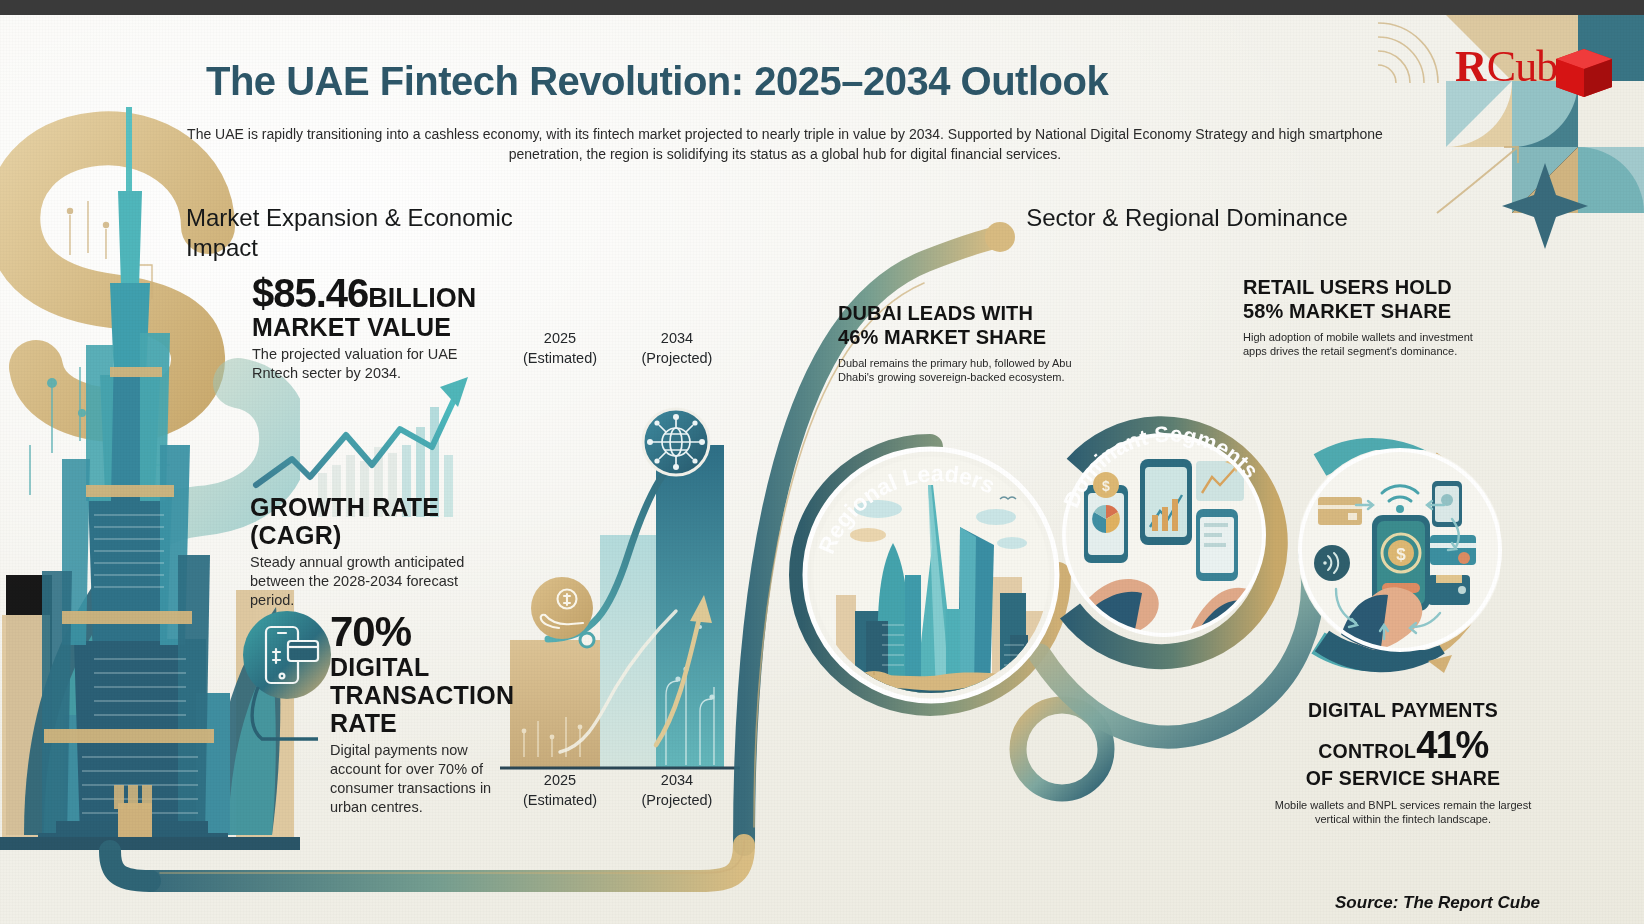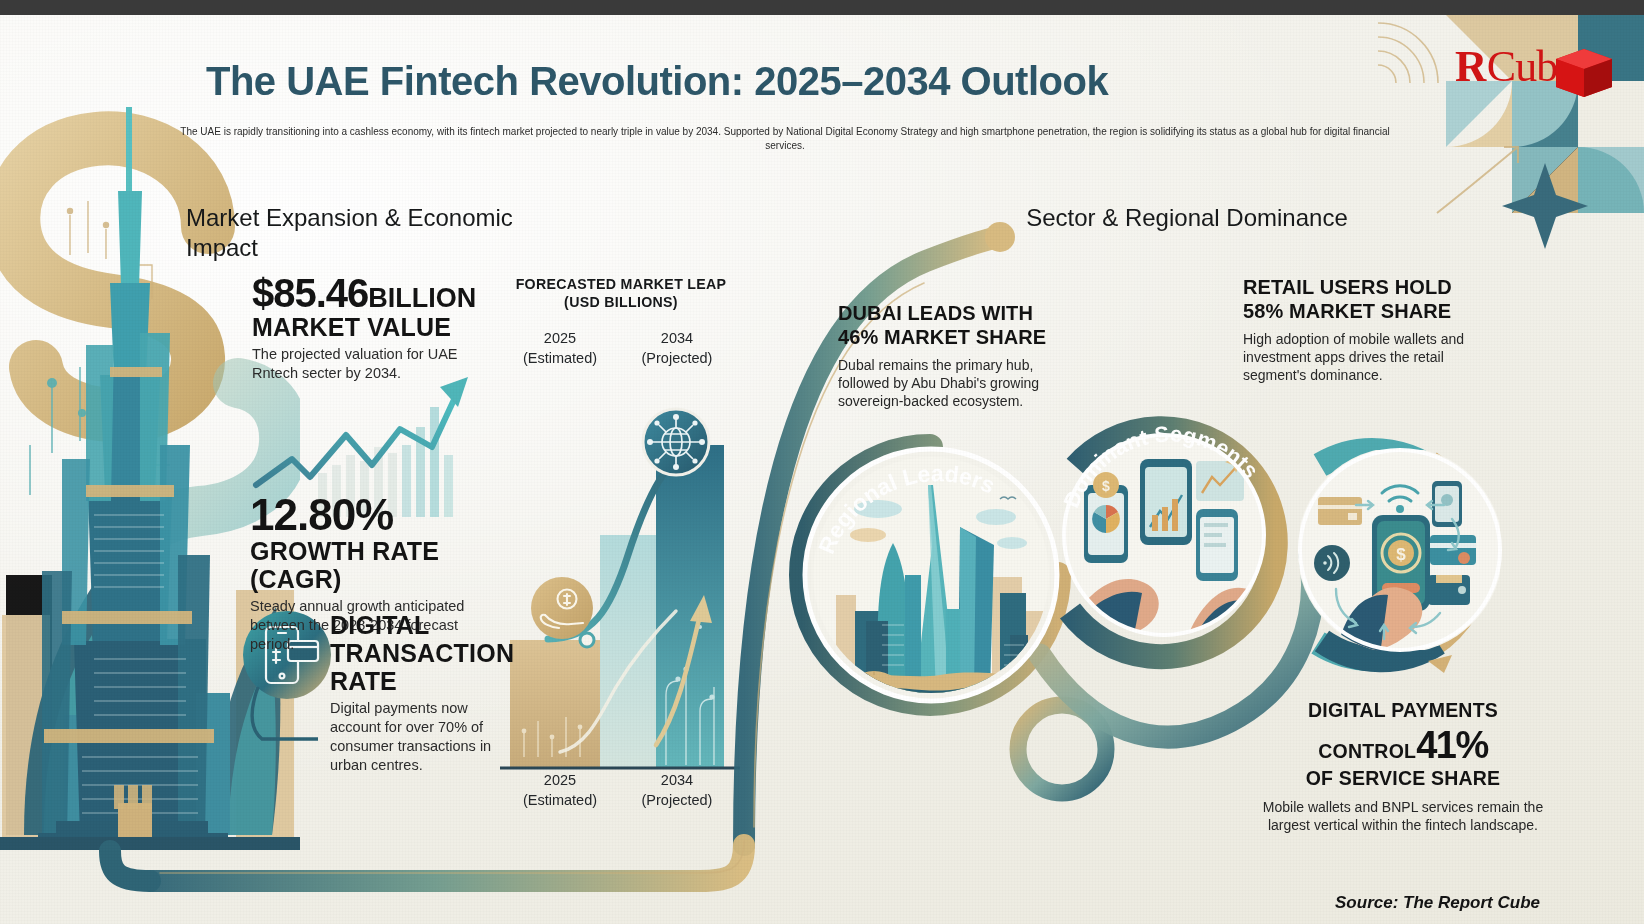--- a/index.html
+++ b/index.html
@@ -28,21 +28,21 @@
   svg.layer{ position:absolute; left:0; top:0; width:1644px; height:924px; pointer-events:none; }
 
   
   .title{
     position:absolute; left:206px; top:44px; width:1170px;
     font-size:40px; font-weight:bold; letter-spacing:-.5px;
     color:#2d5668; white-space:nowrap;
   }
   .subtitle{
     position:absolute; left:180px; top:110px; width:1210px;
-    text-align:center; font-size:10px; line-height:1.42; color:#2a2a2a;
+    text-align:center; font-size:14px; line-height:1.42; color:#2a2a2a;
   }
 
   .secthead{
     position:absolute; font-size:24px; font-weight:normal; color:#17191a; line-height:1.24;
   }
   #sec-left{ left:186px; top:188px; width:330px; }
   #sec-right{ left:1022px; top:188px; width:330px; text-align:center; }
 
   .bignum{ font-size:40px; font-weight:bold; color:#141414; letter-spacing:-1px; line-height:1; }
   .bignum .unit{ font-size:27px; letter-spacing:0; }
@@ -63,21 +63,21 @@
   }
   #tt-2025{ left:500px; } #tt-2034{ left:617px; }
   .tickbot{
     position:absolute; top:755px; width:120px; text-align:center;
     font-size:14.5px; color:#24272a; line-height:1.38;
   }
   #tb-2025{ left:500px; } #tb-2034{ left:617px; }
 
   .rcard{ position:absolute; }
   .rhead{ font-size:20px; font-weight:bold; color:#131313; line-height:1.2; letter-spacing:.1px; }
-  .rdesc{ font-size:14px; color:#272727; line-height:1.3; margin-top:7px; }
+  .rdesc{ font-size:11px; color:#272727; line-height:1.3; margin-top:7px; }
   #card-dubai{ left:838px; top:286px; width:250px; }
   #card-retail{ left:1243px; top:260px; width:250px; }
 
   #card-payments{ position:absolute; left:1258px; top:684px; width:290px; text-align:center; }
   #card-payments .ph1{ font-size:19.5px; font-weight:bold; color:#131313; letter-spacing:.2px; }
   #card-payments .ph2{ font-size:19.5px; font-weight:bold; color:#131313; letter-spacing:.2px;
      display:flex; align-items:baseline; justify-content:center; margin-top:2px;}
   #card-payments .ph2 .pct{ font-size:38px; letter-spacing:-1.5px; }
   #card-payments .ph3{ font-size:19.5px; font-weight:bold; color:#131313; letter-spacing:.2px; }
   #card-payments .rdesc{ margin-top:8px; }
@@ -649,35 +649,31 @@
 
   <div id="stat-market">
     <div class="bignum">
       <span>$85.46</span><span class="unit">BILLION</span>
     </div>
     <div class="statlabel">MARKET VALUE</div>
     <div class="statdesc">The projected valuation for UAE Rntech secter by 2034.</div>
   </div>
 
   <div id="stat-growth">
-    <div class="bignum" style="font-size:44px">12.80%</div>
     <div class="statlabel">GROWTH RATE (CAGR)</div>
     <div class="statdesc">Steady annual growth anticipated between the 2028-2034 forecast period.</div>
   </div>
 
   <div id="stat-digital">
+    <div class="bignum" style="font-size:42px">70%</div>
     <div class="statlabel">DIGITAL</div>
     <div class="statlabel">TRANSACTION RATE</div>
     <div class="statdesc">Digital payments now account for over 70% of consumer transactions in urban centres.</div>
   </div>
 
-  <div class="charthead">
-    <div>FORECASTED MARKET LEAP</div>
-    <div>(USD BILLIONS)</div>
-  </div>
   <div class="ticktop" id="tt-2025">
     <div>2025</div>
     <div>(Estimated)</div>
   </div>
   <div class="ticktop" id="tt-2034">
     <div>2034</div>
     <div>(Projected)</div>
   </div>
   <div class="tickbot" id="tb-2025">
     <div>2025</div>

